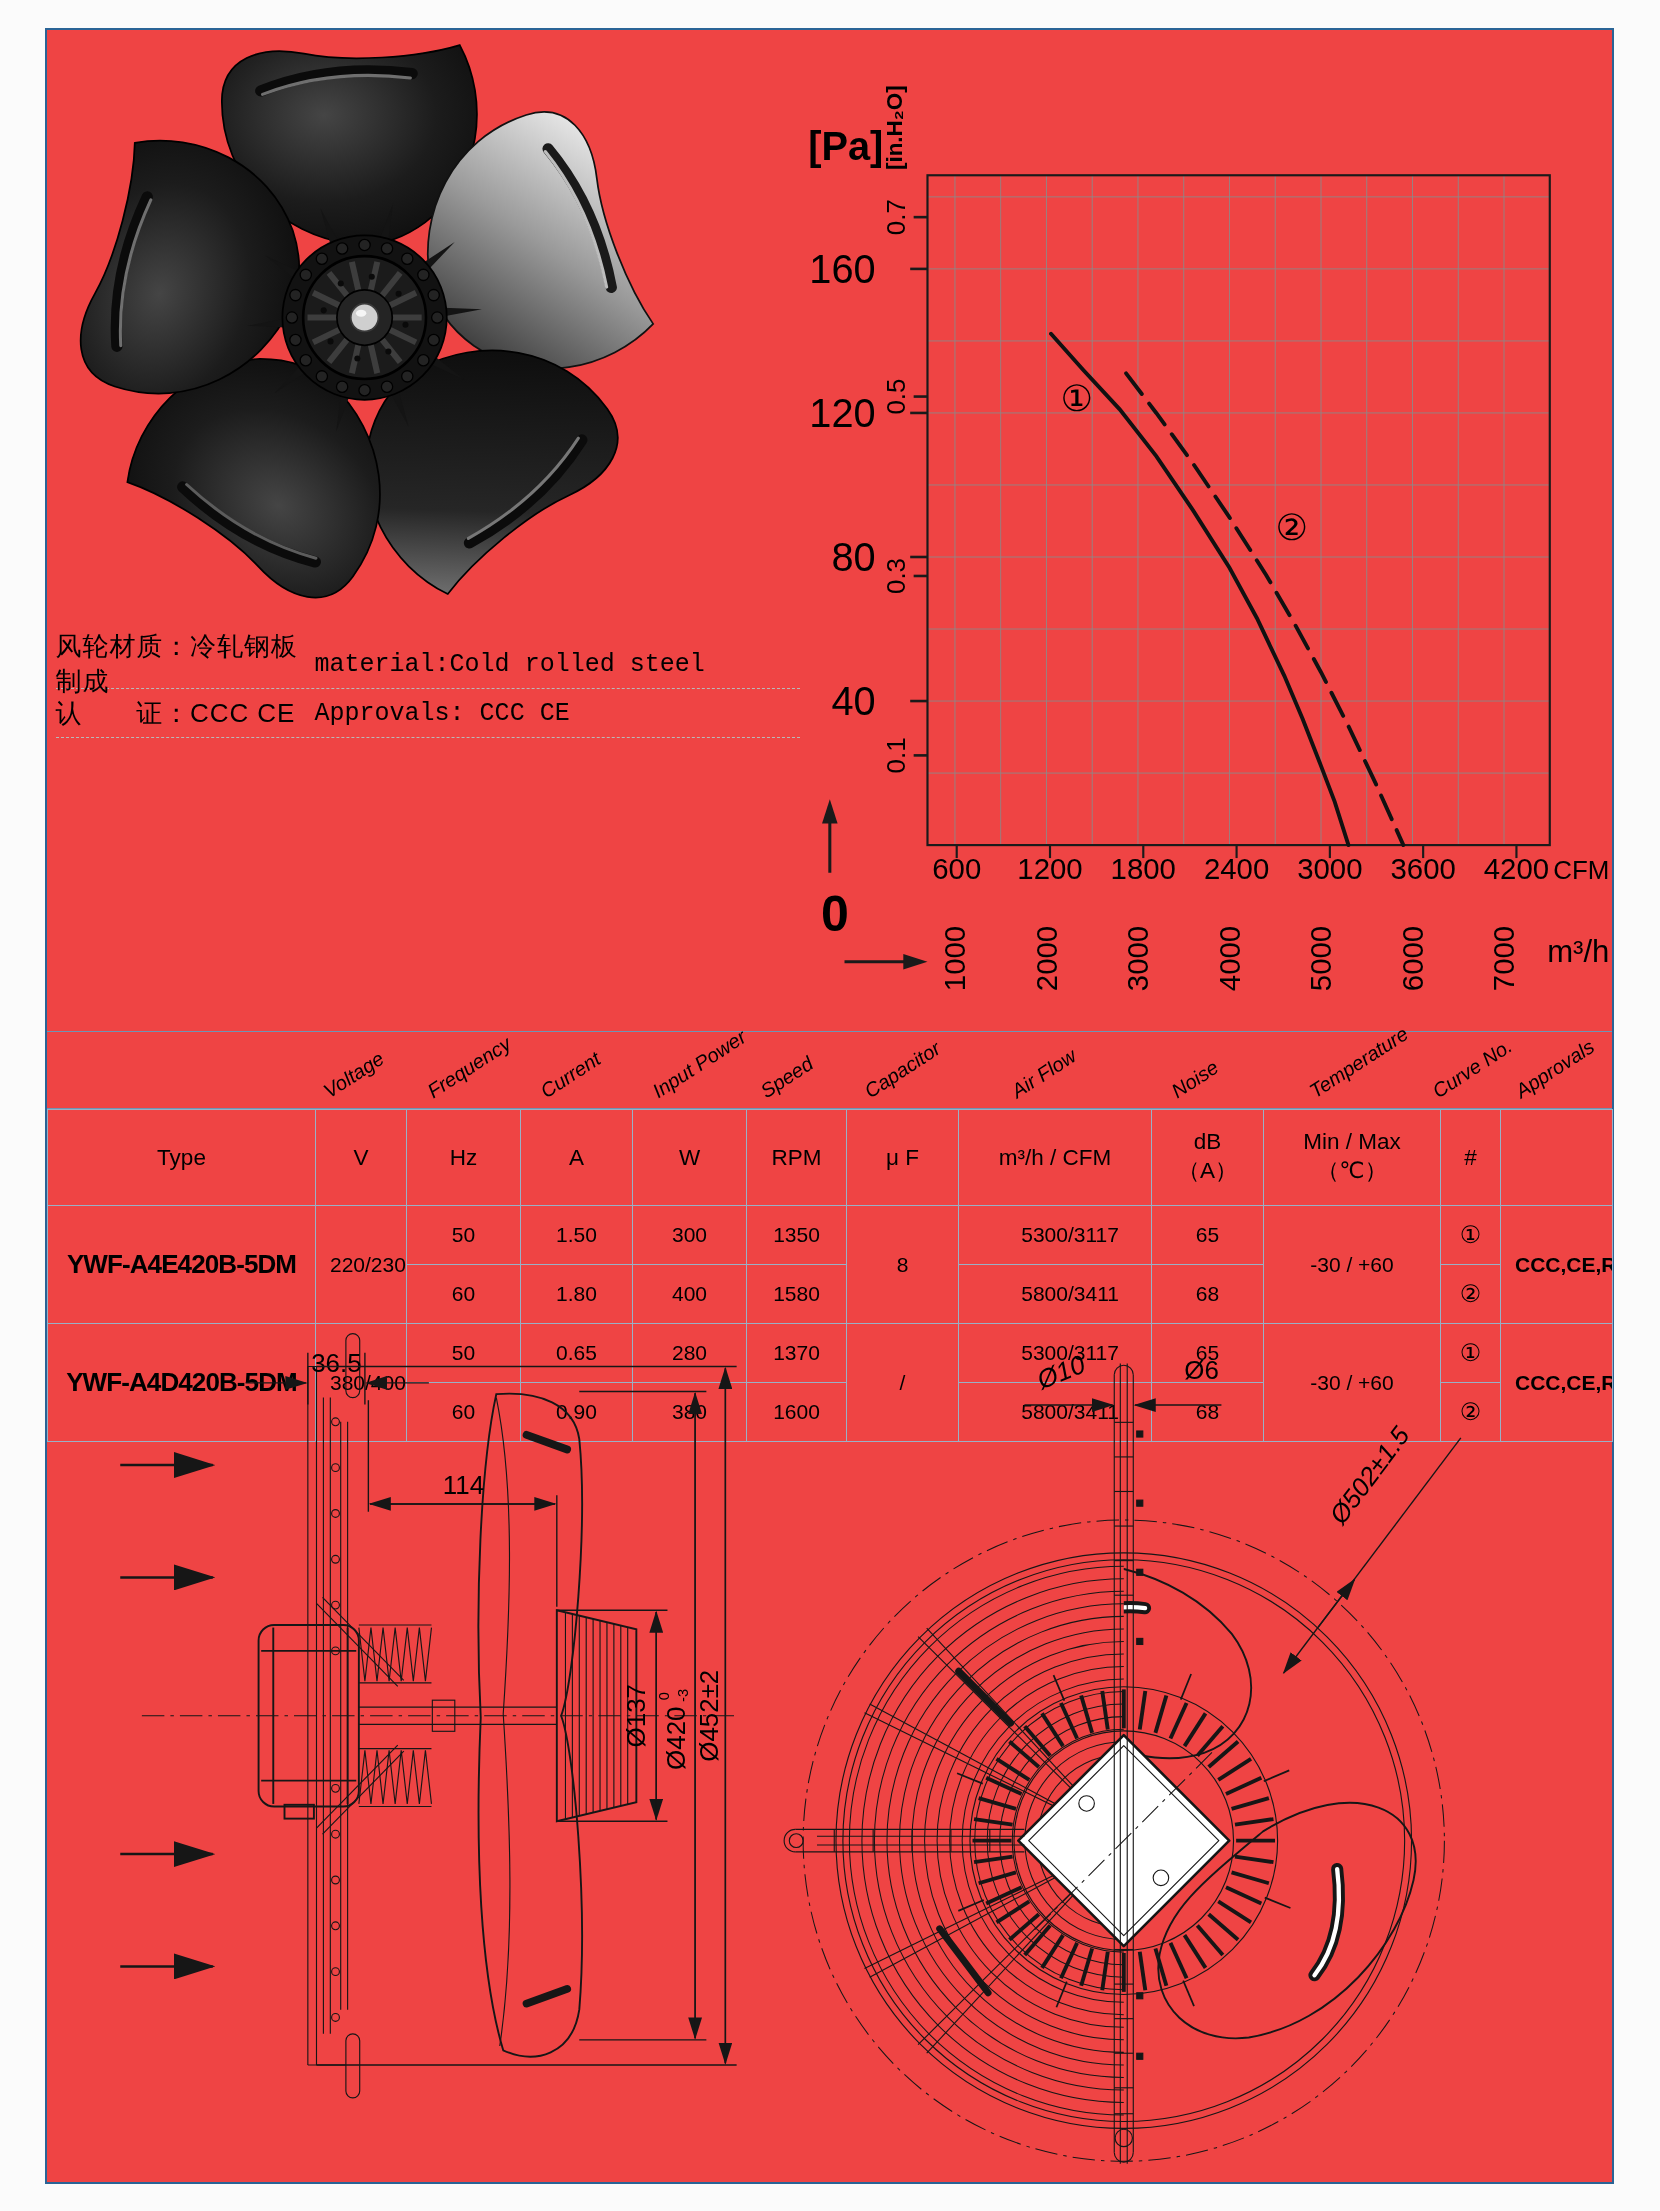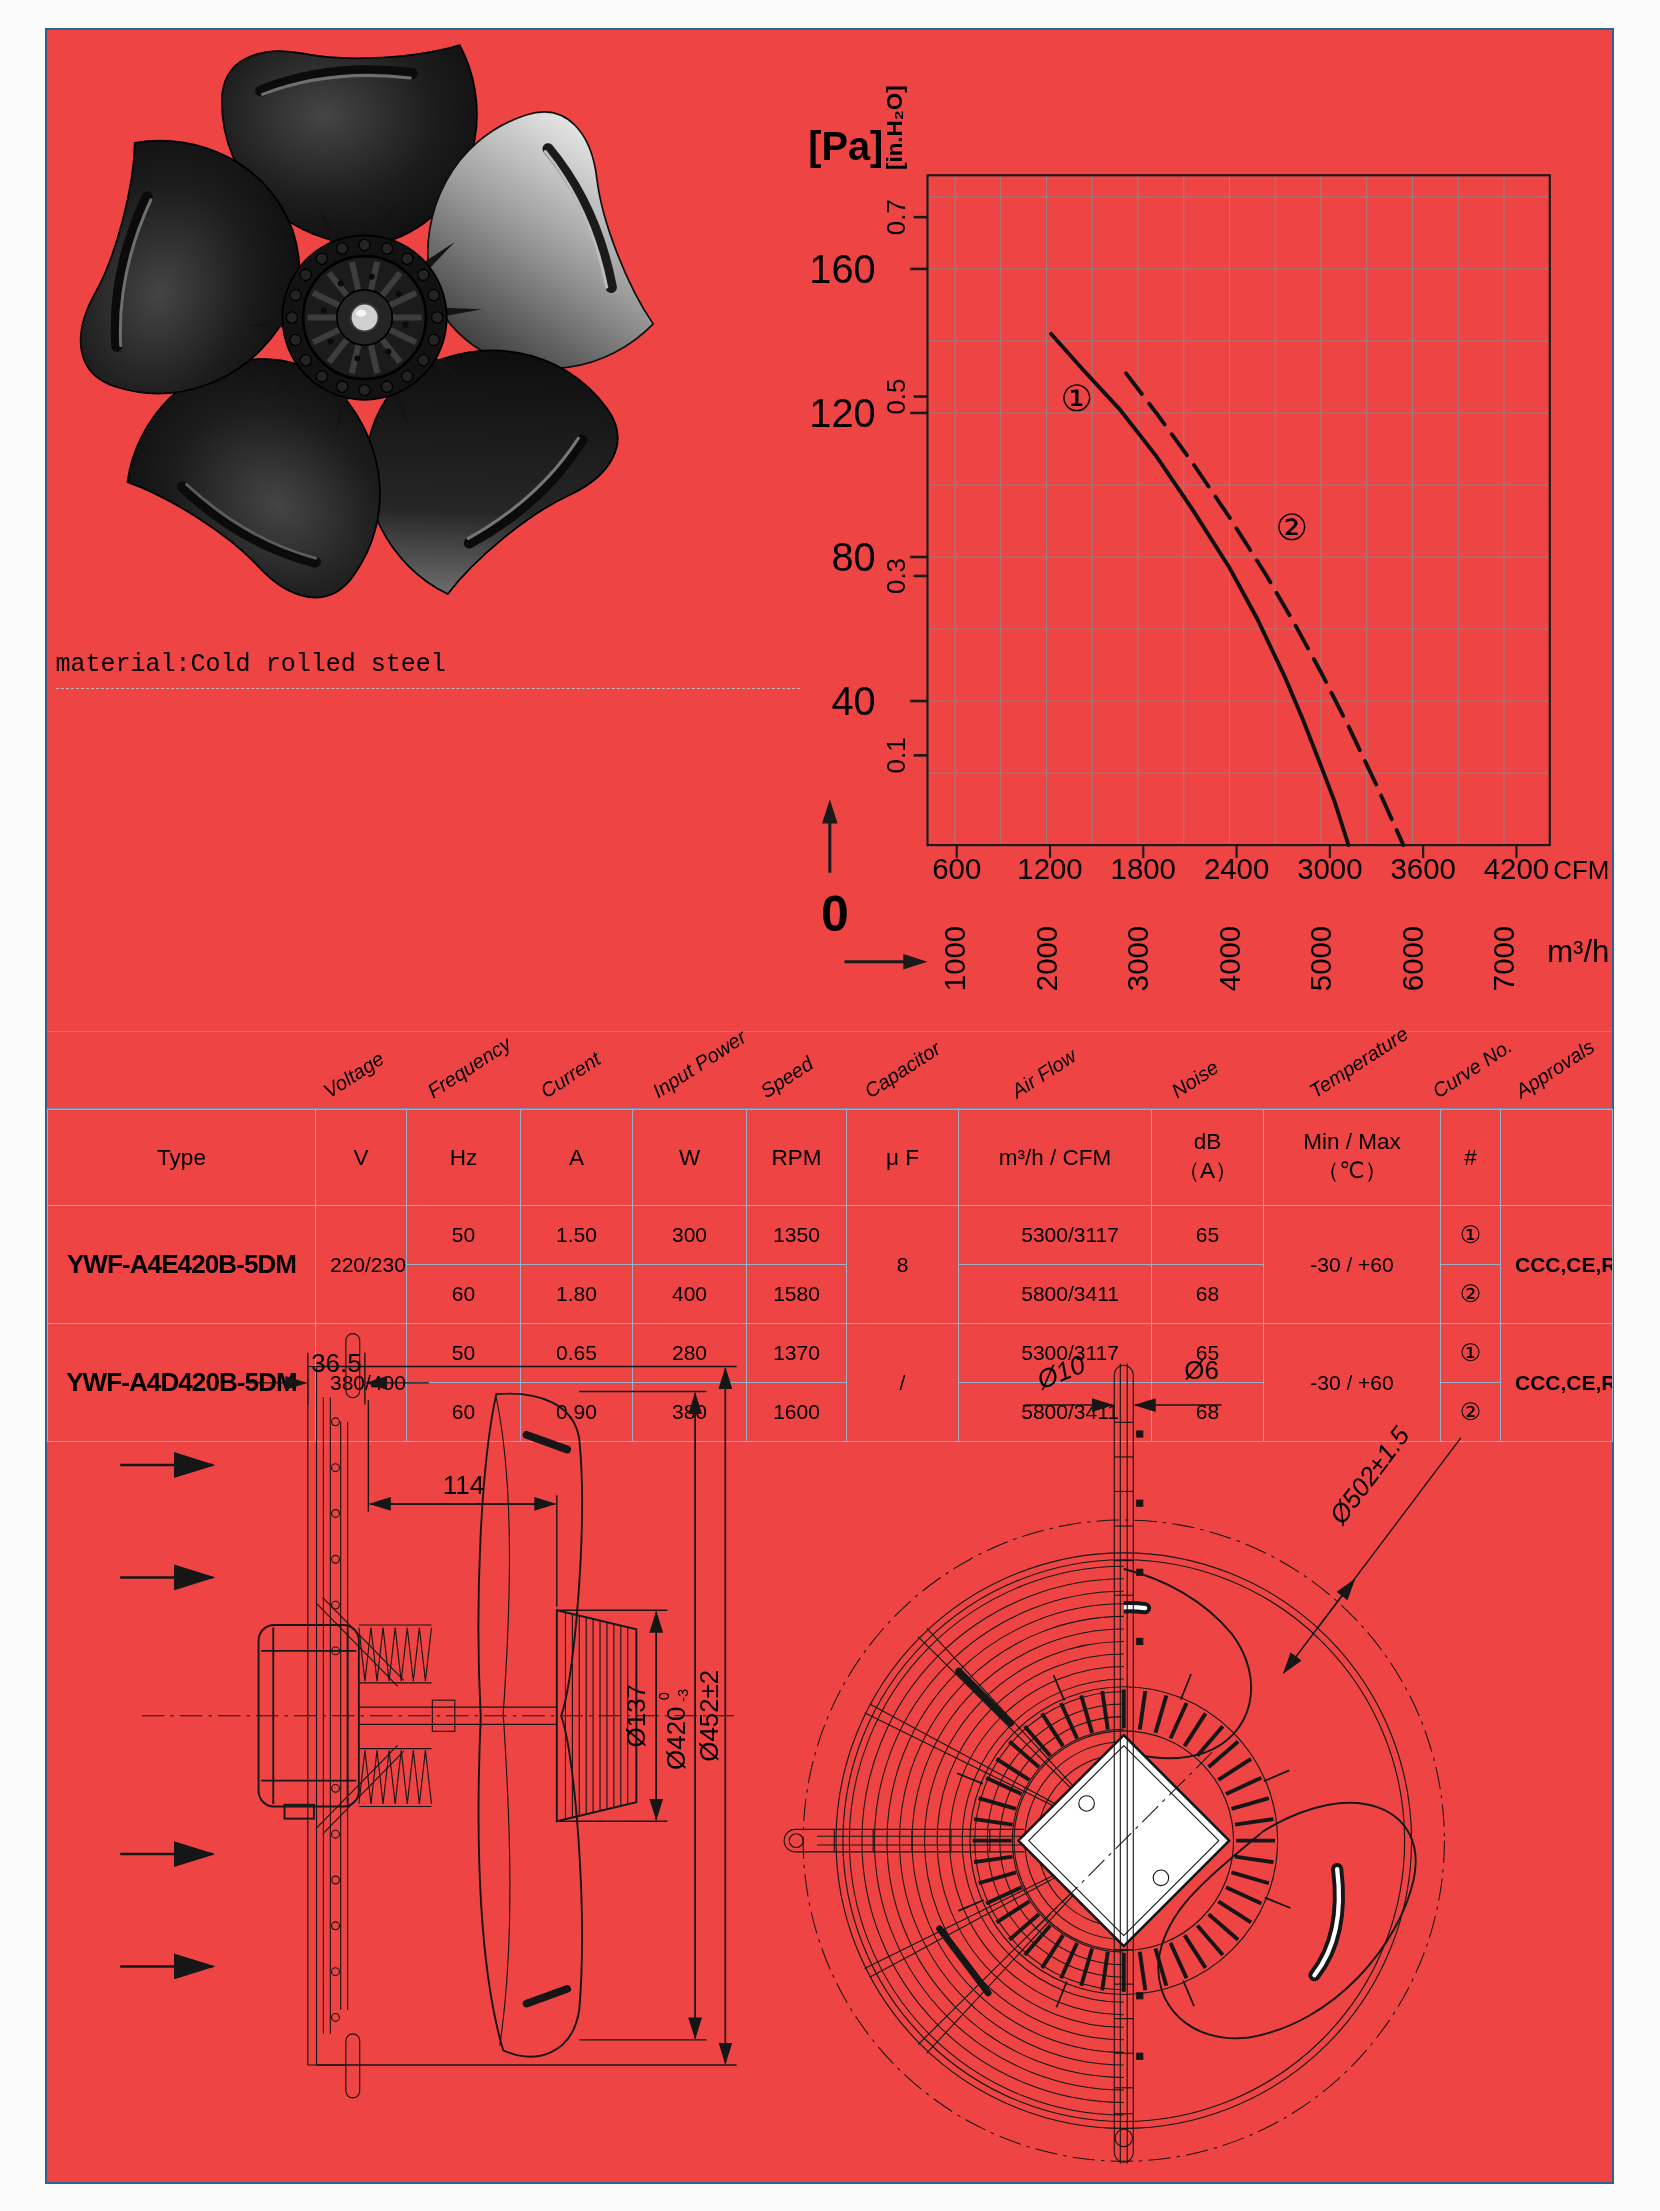--- a/index.html
+++ b/index.html
@@ -243,21 +243,26 @@
       <line x1="92" y1="1048" x2="168" y2="1048" stroke="#1a1a1a" stroke-width="3.5"></line>
       <polygon points="188,1048 160,1039 160,1057" fill="#1a1a1a"></polygon>
       <path d="M330.9,321.3 L368.0,363.0 L410.4,408.8 L452.7,463.0 L495.1,525.5 L537.4,592.2 L569.2,650.5 L600.9,717.2 L622.1,767.2 L643.3,821.3 L659.2,863.0 L675.1,913.0" fill="none" stroke="#111" stroke-width="4.5" stroke-linecap="round"></path>
       <text x="360.5882352941177" y="410.33333333333337" font-size="42" text-anchor="middle" fill="#000">①</text>
       <path d="M417.8,367.2 L452.7,413.0 L495.1,471.3 L537.4,533.8 L579.8,600.5 L611.5,654.7 L643.3,713.0 L675.1,775.5 L706.8,842.2 L738.6,913.0" fill="none" stroke="#111" stroke-width="4.5" stroke-linecap="round" stroke-dasharray="30 14"></path>
       <text x="609.4117647058824" y="560.3333333333333" font-size="42" text-anchor="middle" fill="#000">②</text>
     </svg>
 
   <div id="specs">
     <div class="spec-row">
+      <span class="spec-cn">风轮材质：冷轧钢板制成</span>
       <span class="spec-en">material:Cold rolled steel</span>
+    </div>
+    <div class="spec-row">
+      <span class="spec-cn">认　　证：CCC CE</span>
+      <span class="spec-en">Approvals: CCC  CE</span>
     </div>
   </div>
 
   <div id="table-section">
     <div id="diag-band">
       <span class="diag-label" style="left:285px">Voltage</span>
       <span class="diag-label" style="left:389px">Frequency</span>
       <span class="diag-label" style="left:502px">Current</span>
       <span class="diag-label" style="left:614px">Input Power</span>
       <span class="diag-label" style="left:722px">Speed</span>

